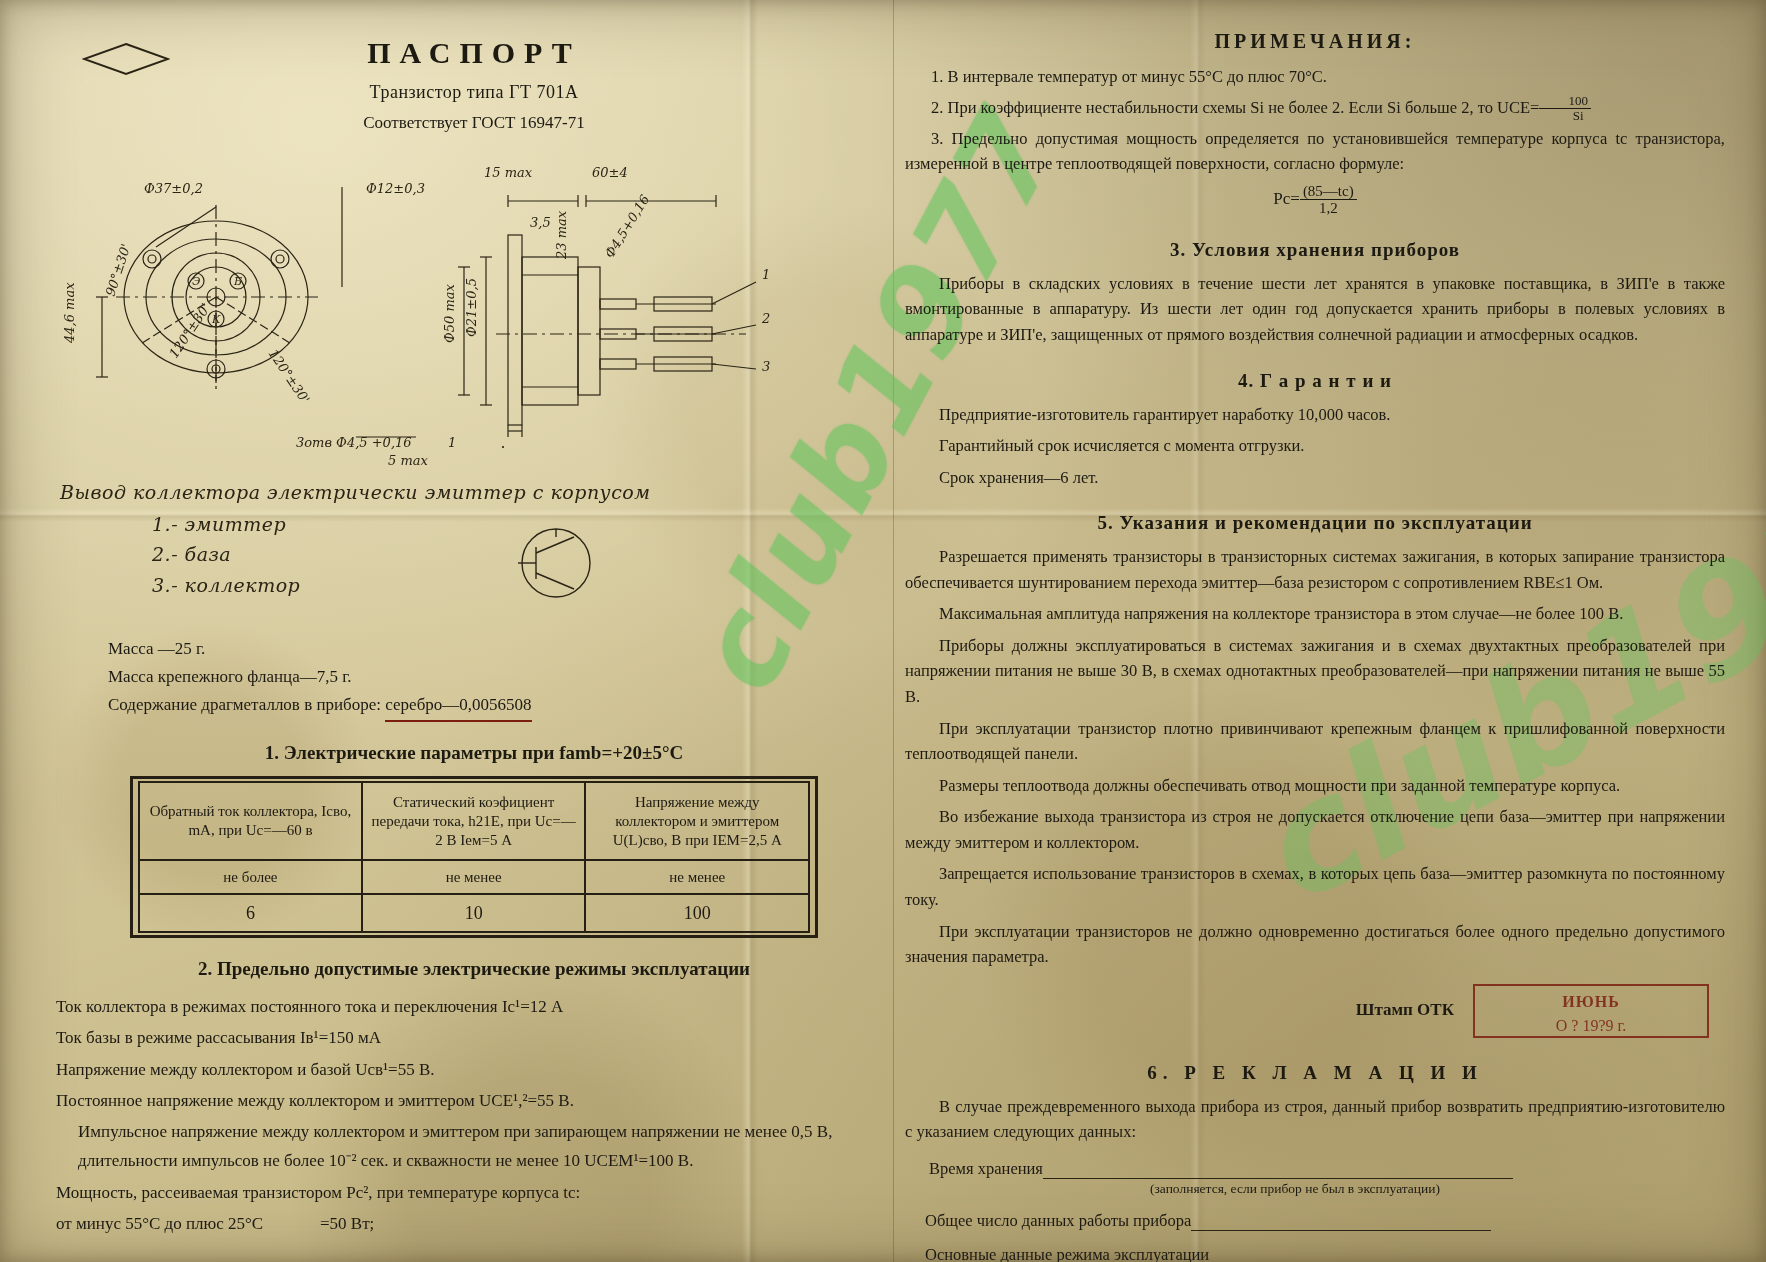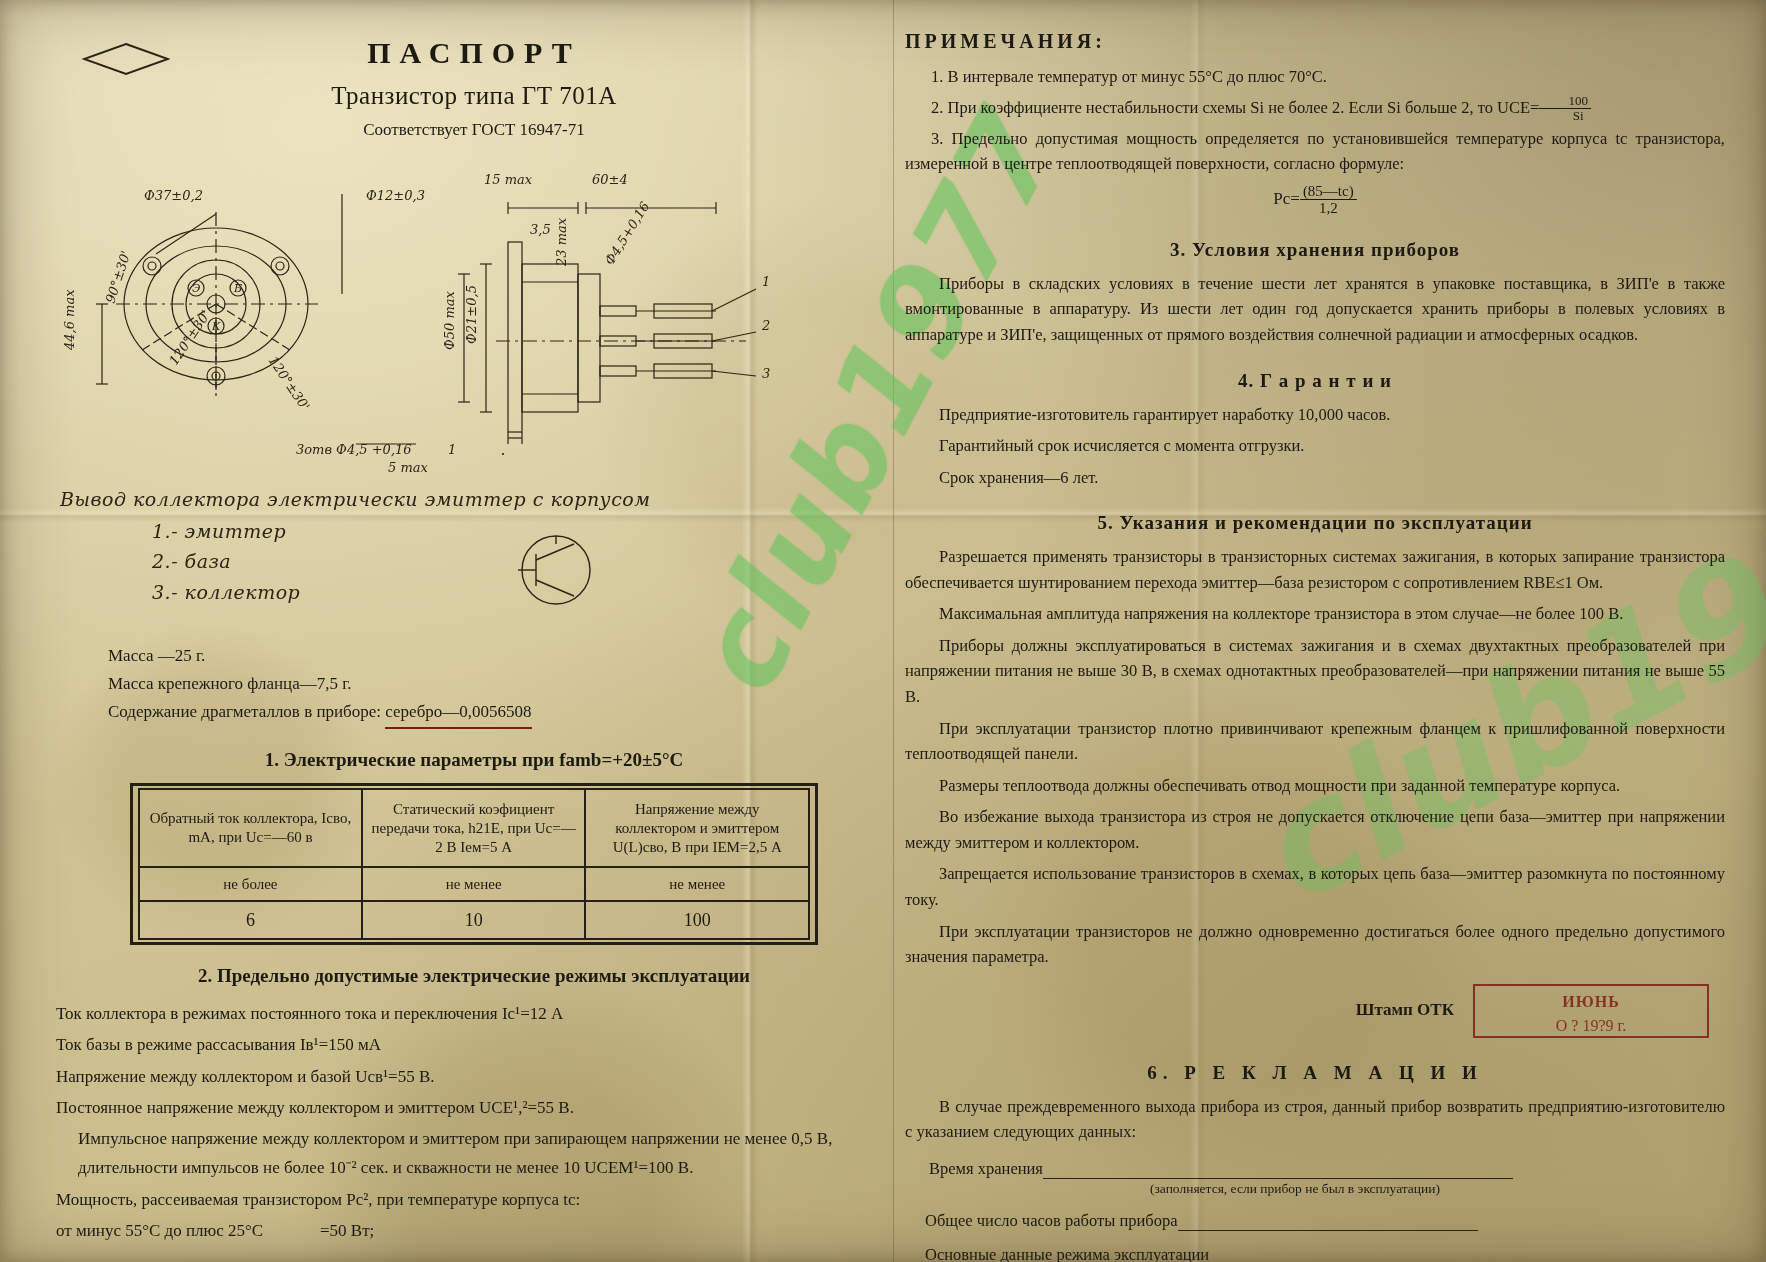--- a/index.html
+++ b/index.html
@@ -99,21 +99,21 @@
   
   .doc-title {
     text-align: center;
     font-size: 30px;
     letter-spacing: 9px;
     font-weight: 700;
     margin: 22px 0 0 0;
   }
   .doc-sub {
     text-align: center;
-    font-size: 25px;
+    font-size: 18px;
     margin-top: 12px;
     letter-spacing: .5px;
   }
   .doc-gost {
     text-align: center;
     font-size: 17px;
     margin-top: 10px;
   }
   .rhomb {
     position: absolute;
@@ -170,20 +170,21 @@
   .tbl-outer { border: 3px solid #262014; width: 678px; margin: 0 auto; padding: 2px; }
 
   
   .p-list { font-size: 17px; line-height: 1.72; margin-top: 8px; }
   .p-list .row { margin: 0 0 2px 0; }
   .indent-1 { margin-left: 44px; }
   .indent-2 { margin-left: 66px; }
 
   
   .r-title {
+    text-align: center;
     font-size: 20px;
     font-weight: 700;
     letter-spacing: 4px;
     margin: 16px 0 12px 0;
   }
   .r-sec {
     text-align: center;
     font-size: 19px;
     font-weight: 700;
     margin: 22px 0 10px 0;
@@ -498,21 +499,21 @@
 
     <div class="r-sec wide">6.  Р Е К Л А М А Ц И И</div>
     <div class="r-p">В случае преждевременного выхода прибора из строя, данный прибор возвратить предприятию-изготовителю с указанием следующих данных:</div>
 
     <div class="fill-row" style="margin-left:24px">
       <span>Время хранения</span><span class="fill-line" style="width:470px"></span>
     </div>
     <div class="fill-hint" style="margin-right:40px">(заполняется, если прибор не был в эксплуатации)</div>
 
     <div class="fill-row" style="margin-left:20px">
-      <span>Общее число часов работы прибора</span><span class="fill-line" style="width:300px"></span>
+      <span>Общее число данных работы прибора</span><span class="fill-line" style="width:300px"></span>
     </div>
 
     <div class="fill-row" style="margin-left:20px">
       <span>Основные данные режима эксплуатации</span><span class="fill-line" style="width:330px"></span>
     </div>
 
   </div>
 </div>
 
 </body></html>

